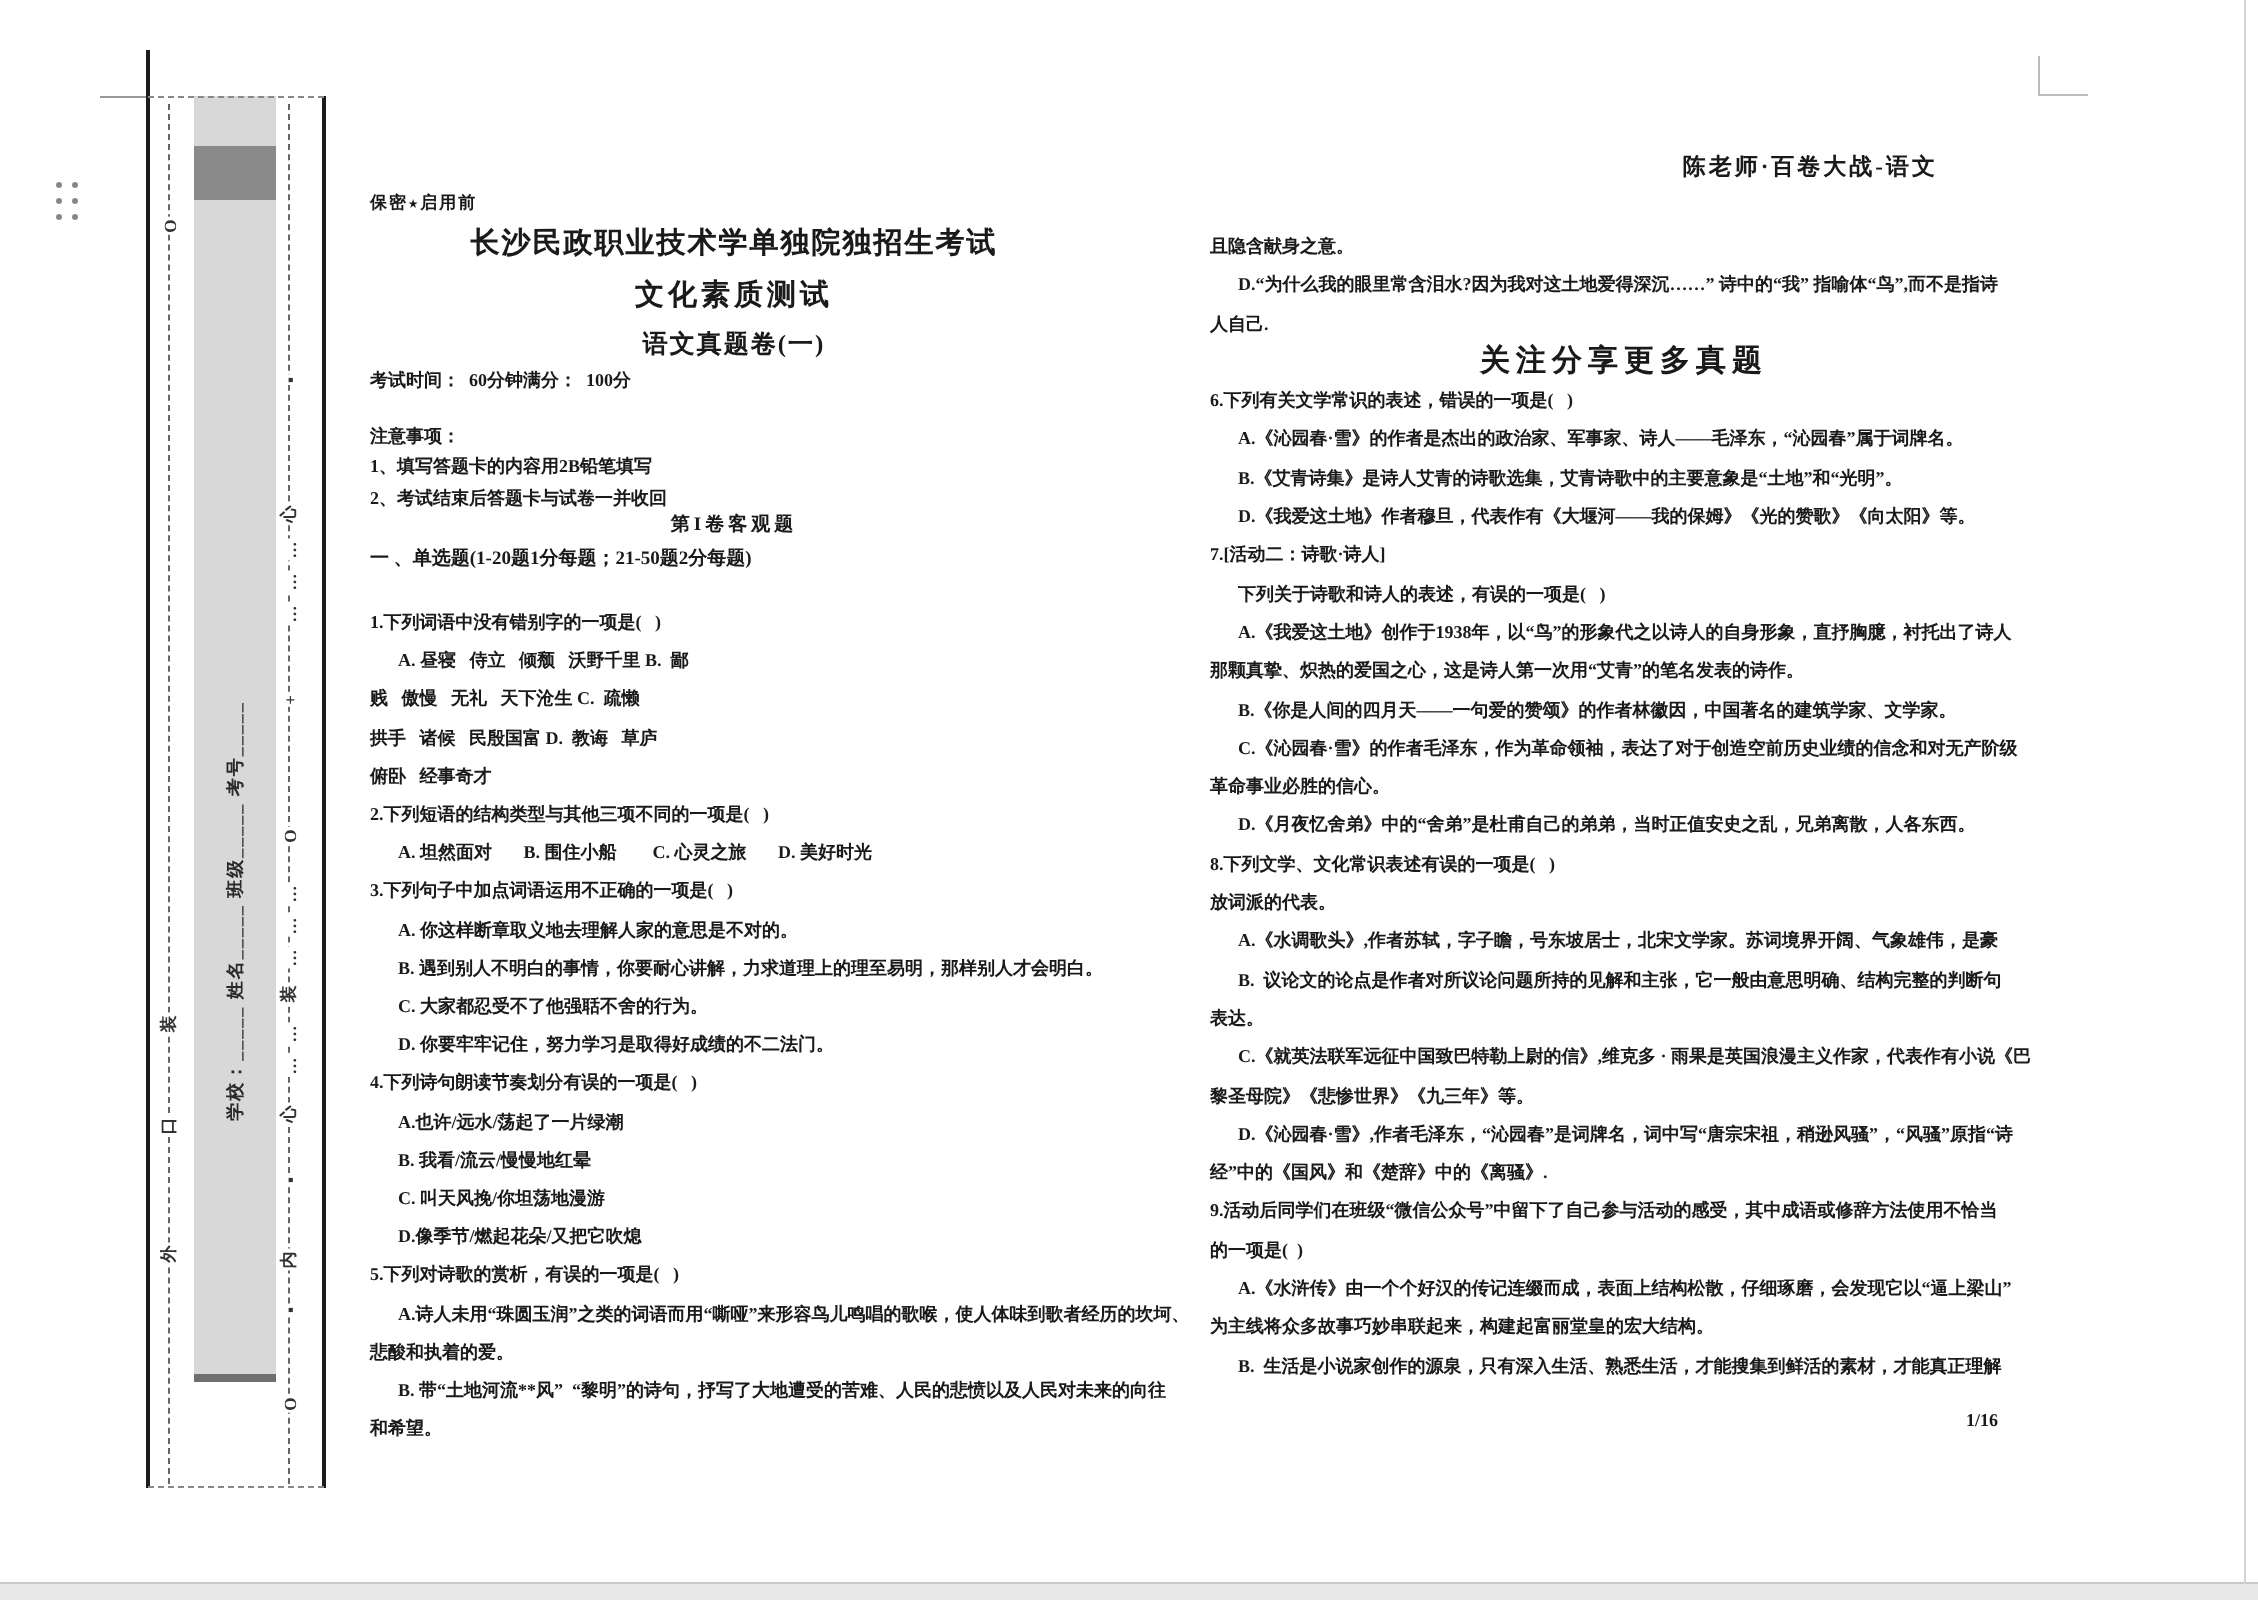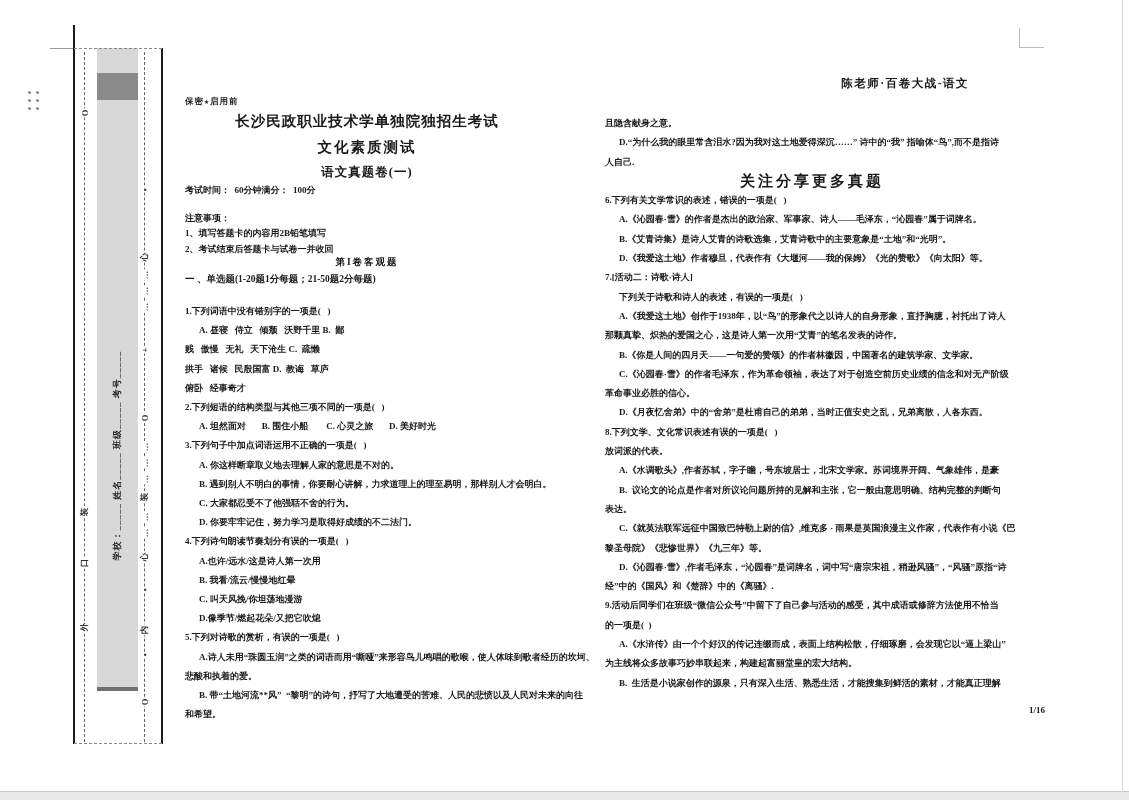--- a/index.html
+++ b/index.html
@@ -46,21 +46,21 @@
   .section-title{left:185px;top:256px;width:364px;text-align:center;font-size:9.5px;font-weight:600;letter-spacing:2px;}
   .section-sub{left:185px;top:273px;font-size:9.5px;font-weight:700;white-space:pre;}
   .brand{left:605px;top:76px;width:412px;text-align:right;padding-right:48px;box-sizing:border-box;
          font-size:11.5px;font-weight:700;letter-spacing:1.5px;}
   .col-lines{position:absolute;font-size:9px;font-weight:600;}
   .left-lines{left:185px;top:286px;width:370px;line-height:19.2px;margin-top:16px;}
   .right-lines{left:605px;top:114px;width:414px;line-height:19.3px;}
   .line{white-space:pre;}
   .opt{padding-left:14px;}
   .promo{font-size:15px;font-weight:700;text-align:center;letter-spacing:3px;padding-left:0;}
-  .page-num{left:983px;top:705px;font-size:9px;font-weight:700;margin-left:46px;}
+  .page-num{left:983px;top:705px;font-size:9px;font-weight:700;}
 </style>
 </head>
 <body>
 
 <div class="screen">
 
   <div class="drag-dots">
     <i></i>
       <i></i>
       <i></i>
@@ -136,21 +136,21 @@
       <div class="line">拱手   诸候   民殷国富 D.  教诲   草庐</div>
       <div class="line">俯卧   经事奇才</div>
       <div class="line">2.下列短语的结构类型与其他三项不同的一项是(   )</div>
       <div class="line opt">A. 坦然面对       B. 围住小船        C. 心灵之旅       D. 美好时光</div>
       <div class="line">3.下列句子中加点词语运用不正确的一项是(   )</div>
       <div class="line opt">A. 你这样断章取义地去理解人家的意思是不对的。</div>
       <div class="line opt">B. 遇到别人不明白的事情，你要耐心讲解，力求道理上的理至易明，那样别人才会明白。</div>
       <div class="line opt">C. 大家都忍受不了他强聒不舍的行为。</div>
       <div class="line opt">D. 你要牢牢记住，努力学习是取得好成绩的不二法门。</div>
       <div class="line">4.下列诗句朗读节奏划分有误的一项是(   )</div>
-      <div class="line opt">A.也许/远水/这是诗人第一次用</div>
+      <div class="line opt">A.也许/远水/荡起了一片绿潮</div>
       <div class="line opt">B. 我看/流云/慢慢地红晕</div>
       <div class="line opt">C. 叫天风挽/你坦荡地漫游</div>
       <div class="line opt">D.像季节/燃起花朵/又把它吹熄</div>
       <div class="line">5.下列对诗歌的赏析，有误的一项是(   )</div>
       <div class="line opt">A.诗人未用“珠圆玉润”之类的词语而用“嘶哑”来形容鸟儿鸣唱的歌喉，使人体味到歌者经历的坎坷、</div>
       <div class="line">悲酸和执着的爱。</div>
       <div class="line opt">B. 带“土地河流**风”  “黎明”的诗句，抒写了大地遭受的苦难、人民的悲愤以及人民对未来的向往</div>
       <div class="line">和希望。</div>
     </div>
 

